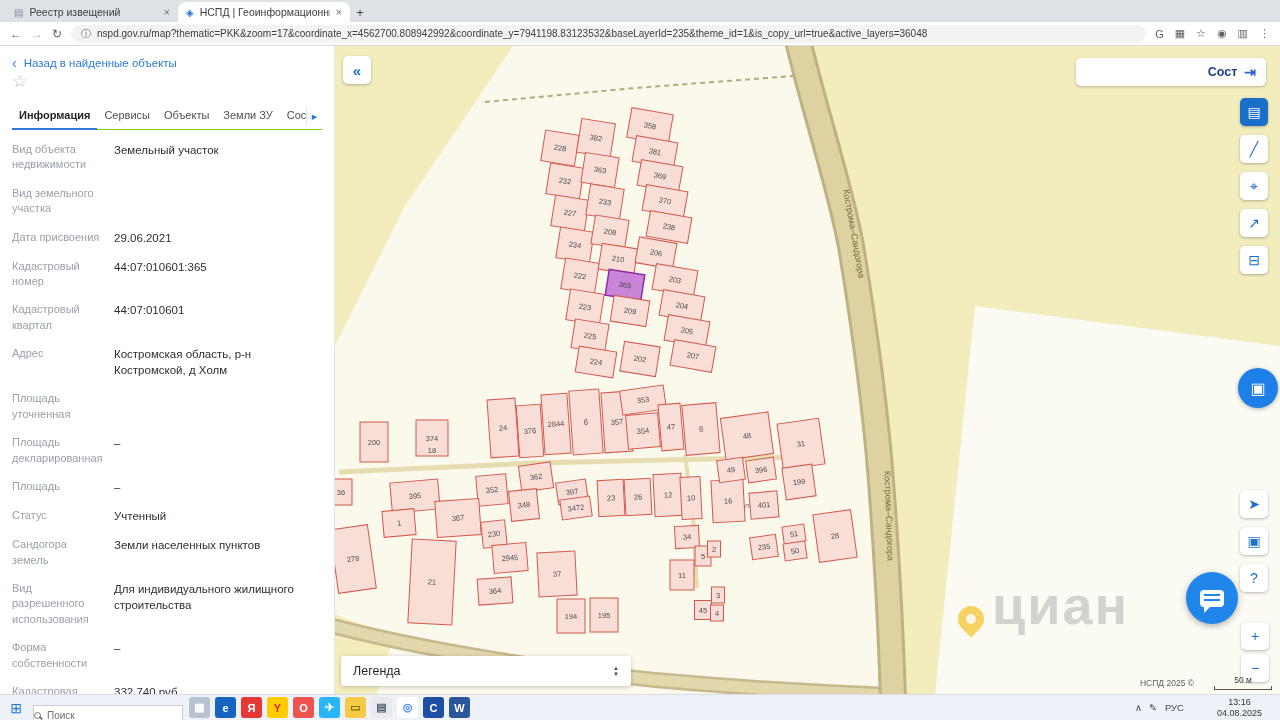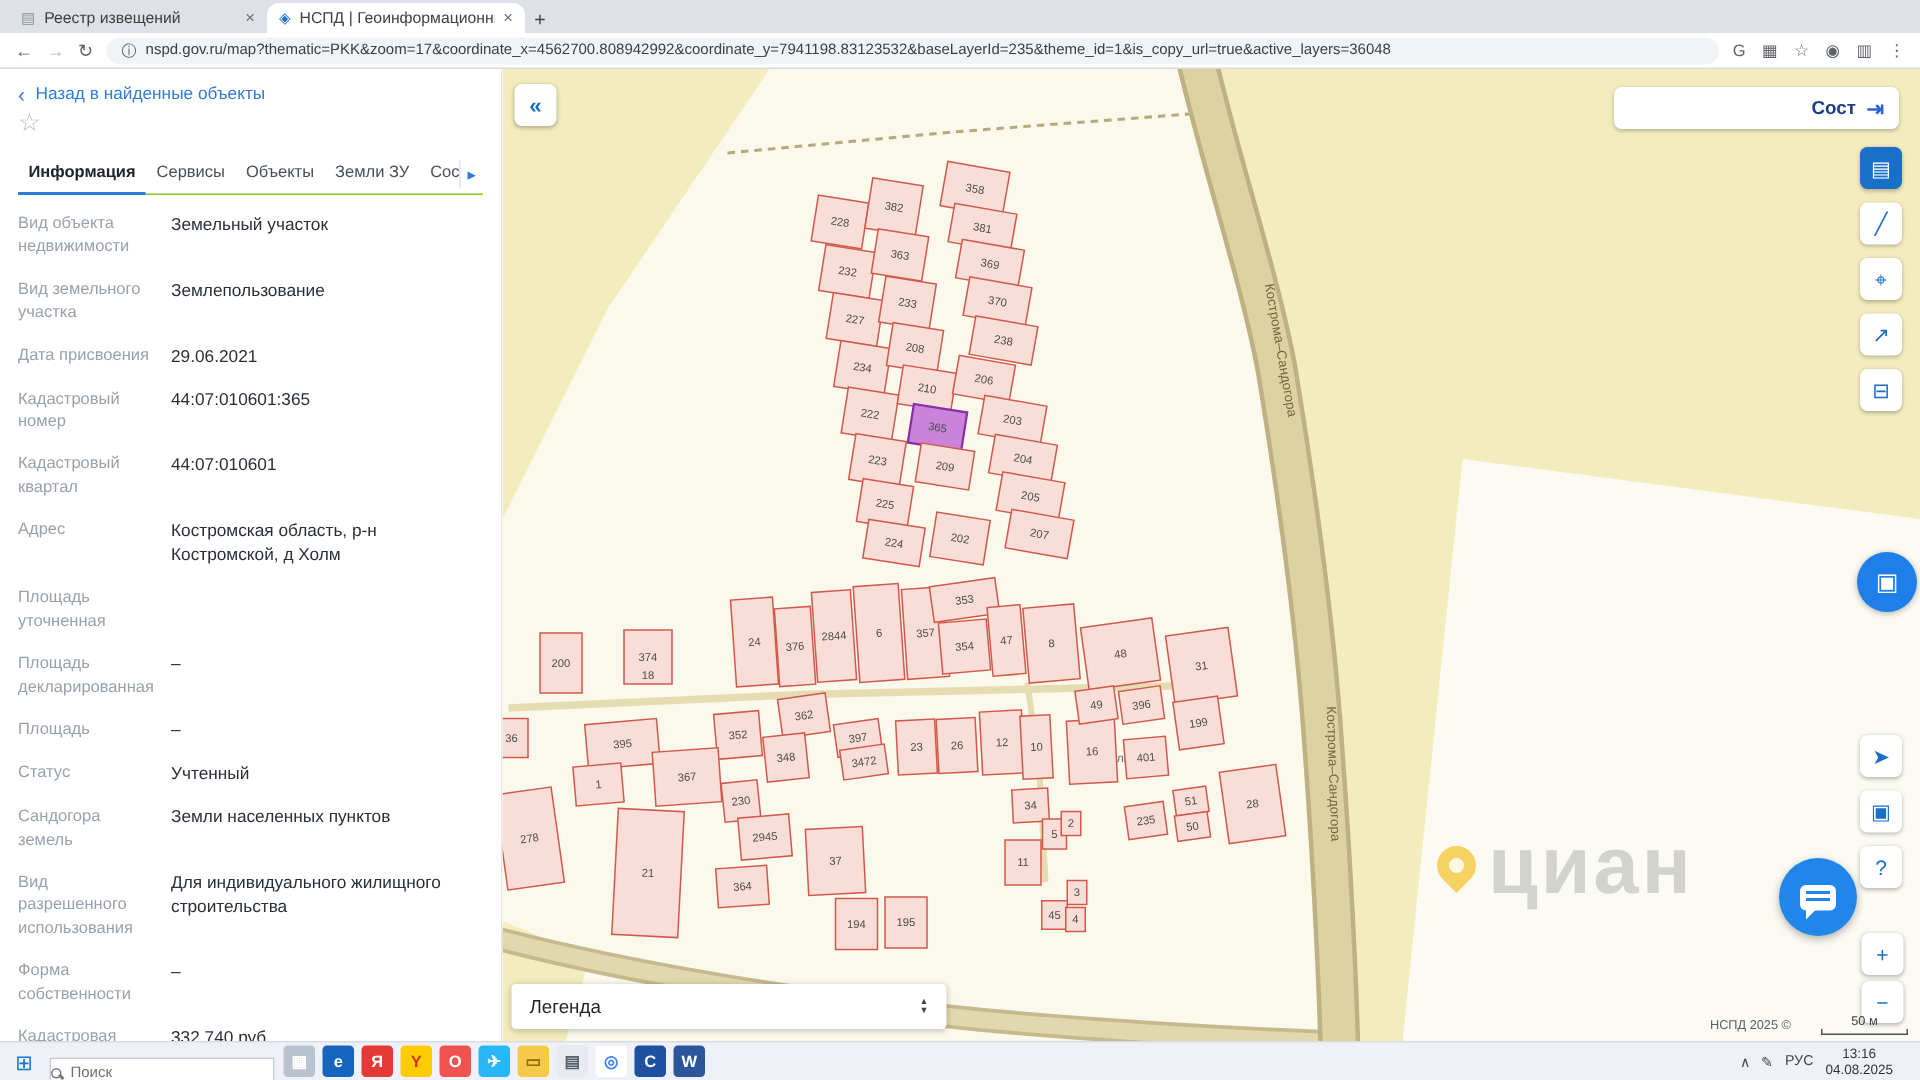--- a/index.html
+++ b/index.html
@@ -60,34 +60,34 @@
   .chat { position:absolute; right:42px; top:526px; width:52px; height:52px; border-radius:50%; background:#2186ea; box-shadow:0 2px 6px rgba(0,0,0,.3); display:flex; align-items:center; justify-content:center; }
   .bubble { width:24px; height:17px; background:#fff; border-radius:4px; position:relative; }
   .bubble:after { content:""; position:absolute; left:4px; bottom:-6px; border:4px solid transparent; border-top-color:#fff; border-left-color:#fff; }
   .bubble:before { content:""; position:absolute; left:4px; right:4px; top:4px; height:9px; background:repeating-linear-gradient(#2186ea 0 2px, transparent 2px 5px); }
   .legend-bar { position:absolute; left:6px; bottom:8px; width:290px; height:30px; background:#fff; border-radius:3px; box-shadow:0 1px 4px rgba(0,0,0,.22); display:flex; align-items:center; justify-content:space-between; padding:0 12px; font-size:12.5px; color:#1f2329; }
   .sorticons { display:flex; flex-direction:column; line-height:1; color:#444; }
   .sorticons span { font-size:6px; }
   .attrib { position:absolute; right:86px; bottom:6px; font-size:8.5px; color:#5c6066; }
   .scale { position:absolute; right:8px; bottom:4px; width:58px; font-size:8.5px; color:#3c4043; text-align:center; }
   .scale-bar { height:4px; border:1px solid #555; border-top:none; margin-top:1px; }
-  .watermark { position:absolute; left:623px; top:504px; display:flex; align-items:center; gap:8px; opacity:.8; }
+  .watermark { position:absolute; left:623px; top:532px; display:flex; align-items:flex-end; gap:8px; opacity:.8; }
   .wm-pin { width:26px; height:26px; background:#f6c93e; border-radius:50% 50% 50% 0; transform:rotate(-45deg); position:relative; }
   .wm-pin:after { content:""; position:absolute; left:8px; top:8px; width:10px; height:10px; border-radius:50%; background:#fdf6e0; }
   .wm-text { font-size:54px; font-weight:bold; color:rgba(158,158,158,.55); letter-spacing:2px; line-height:1; }
 
   
   .taskbar { height:26px; background:#eef1f7; border-top:1px solid #d9dde3; display:flex; align-items:center; gap:6px; padding:0 5px; }
   .start { width:22px; text-align:center; color:#1976d2; font-size:14px; }
   .tsearch { width:150px; height:20px; background:#fff; border:1px solid #c9cdd4; display:flex; align-items:center; gap:6px; padding:0 0; font-size:10px; color:#6b7076;margin-top:15px; }
   .mag { width:7px; height:7px; border:1.5px solid #777; border-radius:50%; position:relative; flex:none; }
   .mag:after { content:""; position:absolute; width:4px; height:1.5px; background:#777; transform:rotate(45deg); right:-3px; bottom:-1px; }
   .ticon { width:21px; height:21px; border-radius:3px; display:flex; align-items:center; justify-content:center; font-size:11px; font-weight:bold; flex:none; }
   .tray { margin-left:auto; display:flex; align-items:center; gap:8px; font-size:9.5px; color:#44484e; }
-  .clock { text-align:center; font-size:9px; line-height:1.2; color:#33363b; }
+  .clock { text-align:center; font-size:9px; line-height:1.2; color:#33363b;margin-left:25px; }
   .showdesk { width:5px; height:100%; border-left:1px solid #c9cdd4; }
 </style>
 </head>
 <body>
 
 <div class="chrome">
   <div class="tabstrip">
     <div style="display:flex;align-items:flex-end;">
         <div class="btab">
           <span class="favicon" style="color: rgb(138, 145, 156);">▤</span>
@@ -139,21 +139,20 @@
         </div>
       <div class="ptab-more">▸</div>
     </div>
     <div>
         <div class="frow">
           <div class="flabel">Вид объекта недвижимости</div>
           <div class="fvalue">Земельный участок</div>
         </div>
         <div class="frow">
           <div class="flabel">Вид земельного участка</div>
-          <div class="fvalue">Землепользование</div>
         </div>
         <div class="frow">
           <div class="flabel">Дата присвоения</div>
           <div class="fvalue">29.06.2021</div>
         </div>
         <div class="frow">
           <div class="flabel">Кадастровый номер</div>
           <div class="fvalue">44:07:010601:365</div>
         </div>
         <div class="frow">

